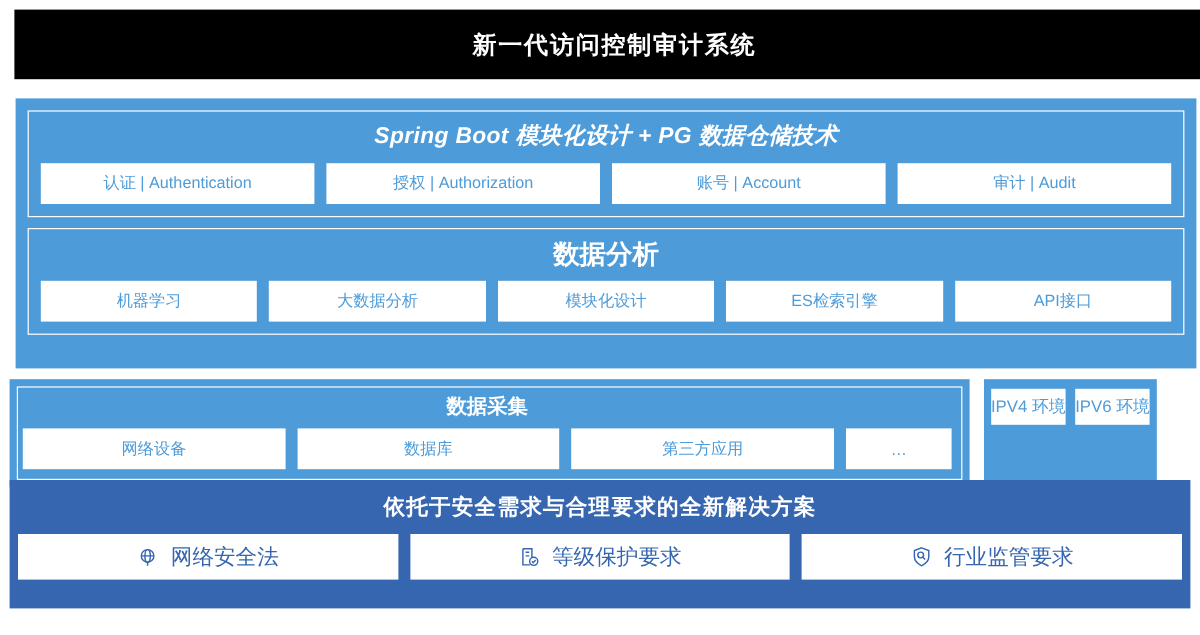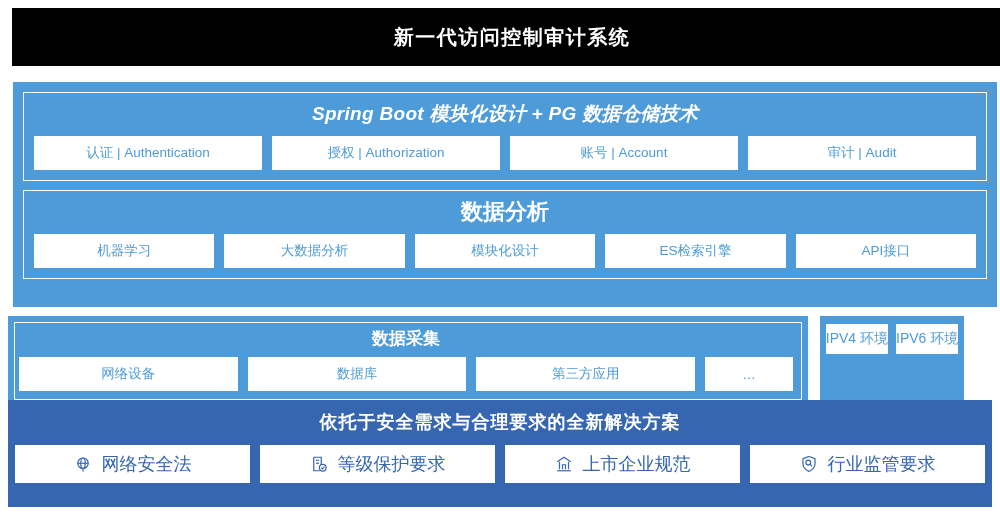--- a/index.html
+++ b/index.html
@@ -222,32 +222,20 @@
               <path d="M5 3 h10 v10 M5 3 v18 h8"></path>
               <line x1="8" y1="7" x2="12" y2="7"></line>
               <line x1="8" y1="11" x2="12" y2="11"></line>
               <circle cx="17" cy="17" r="4.5"></circle>
               <path d="M15 17 l1.5 1.5 L19.2 15.6"></path>
             </svg>
           </span>
           <span>等级保护要求</span>
         </div>
 
-        <div class="card">
-          <span class="card-icon">
-            <svg viewBox="0 0 24 24" fill="none" stroke="#3566AF" stroke-width="1.6">
-              <path d="M3 9 L12 3 L21 9"></path>
-              <line x1="3" y1="21" x2="21" y2="21"></line>
-              <line x1="6" y1="9" x2="6" y2="19"></line>
-              <line x1="18" y1="9" x2="18" y2="19"></line>
-              <path d="M10 19 v-6 h4 v6"></path>
-            </svg>
-          </span>
-          <span>上市企业规范</span>
-        </div>
 
         <div class="card">
           <span class="card-icon">
             <svg viewBox="0 0 24 24" fill="none" stroke="#3566AF" stroke-width="1.6">
               <path d="M12 2 L20 5 v7 c0 5 -4 8 -8 10 c-4 -2 -8 -5 -8 -10 V5 Z"></path>
               <circle cx="11" cy="10" r="3.2"></circle>
               <line x1="13.4" y1="12.4" x2="16" y2="15"></line>
             </svg>
           </span>
           <span>行业监管要求</span>

